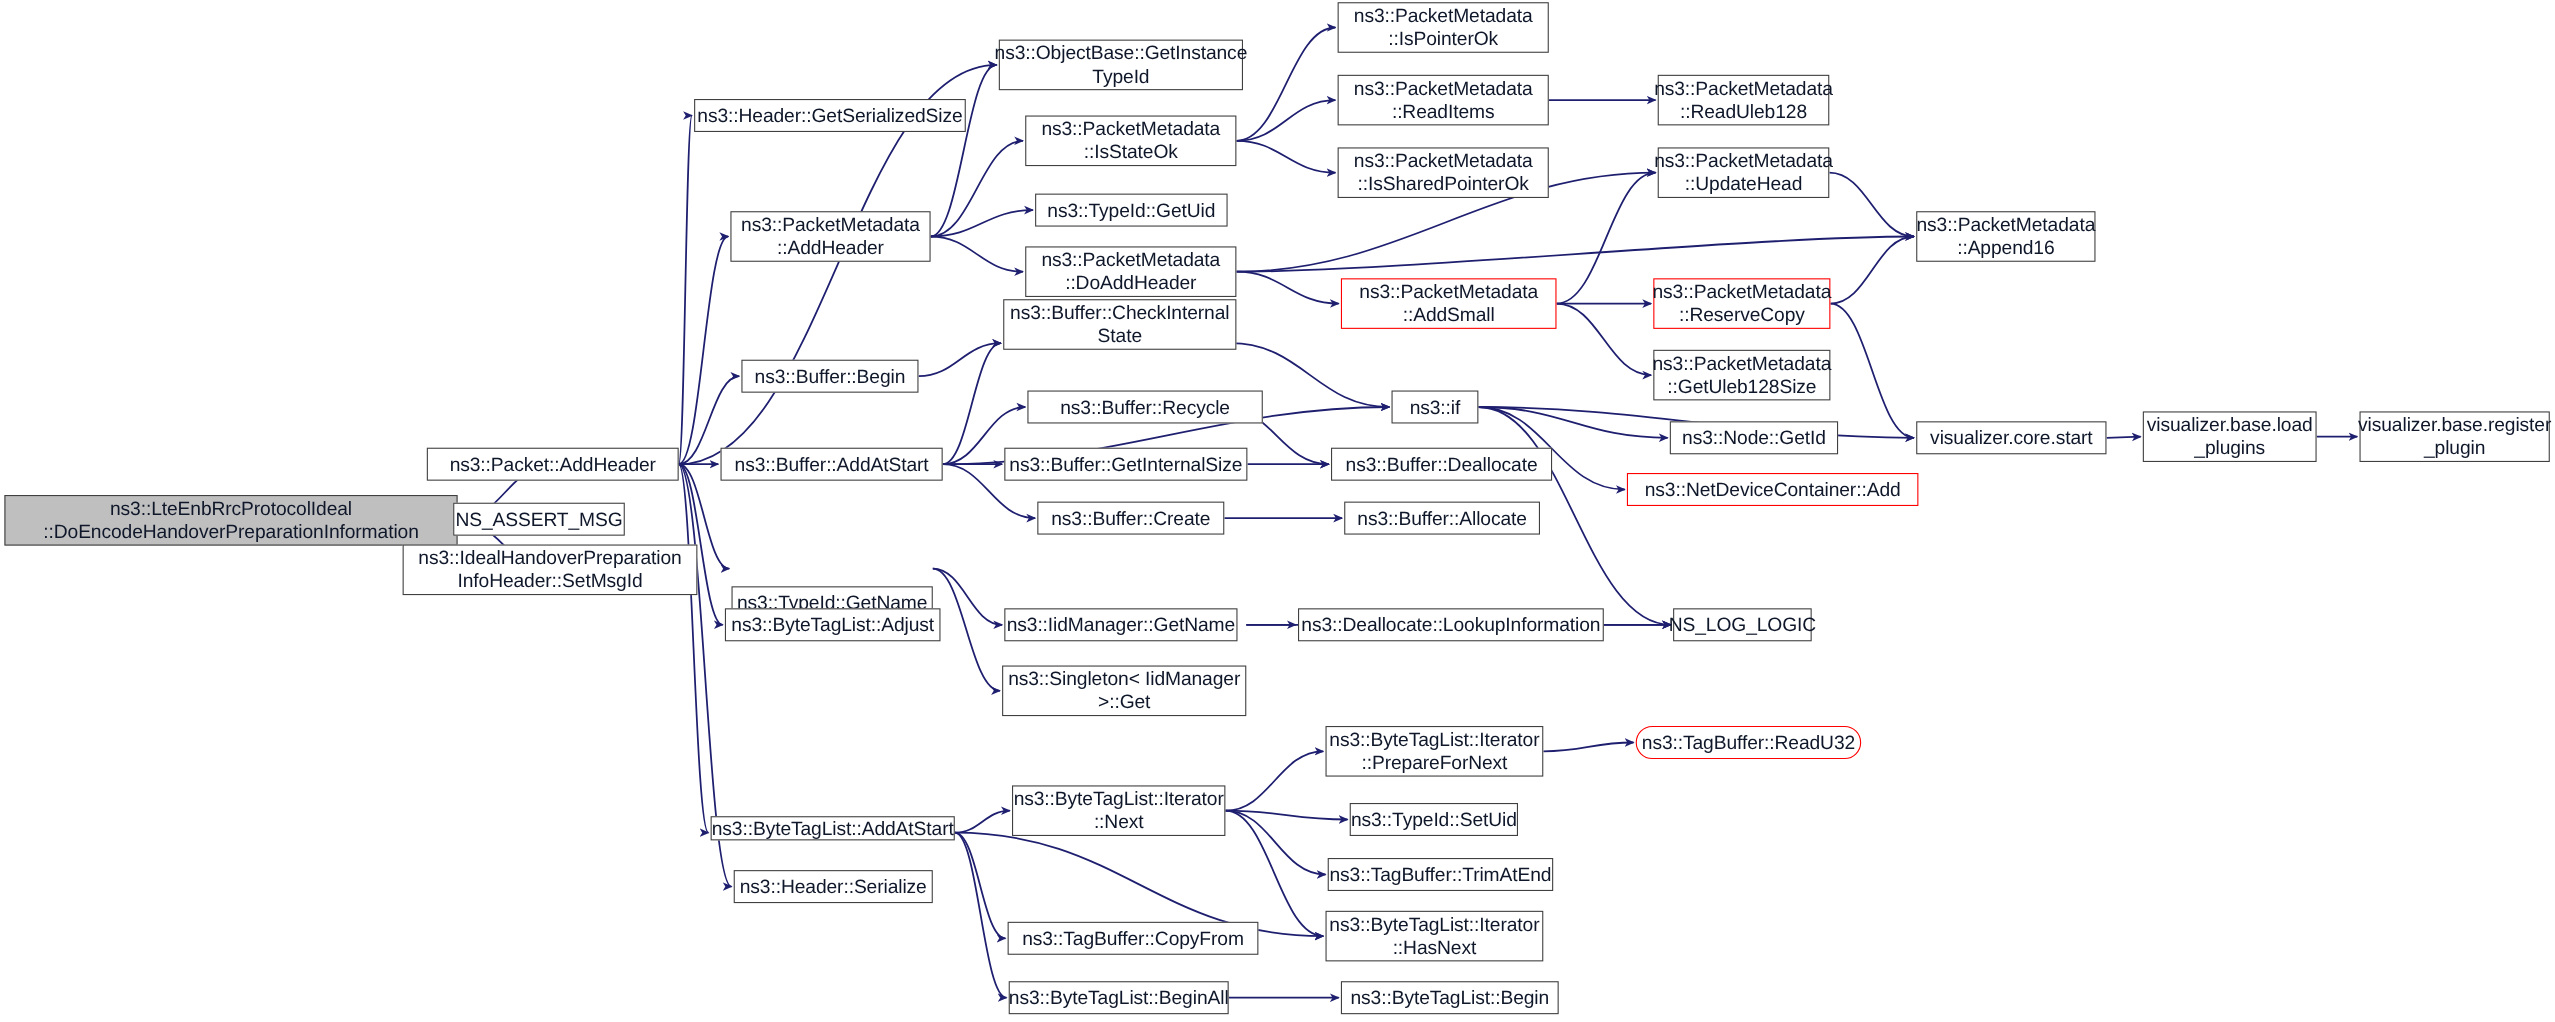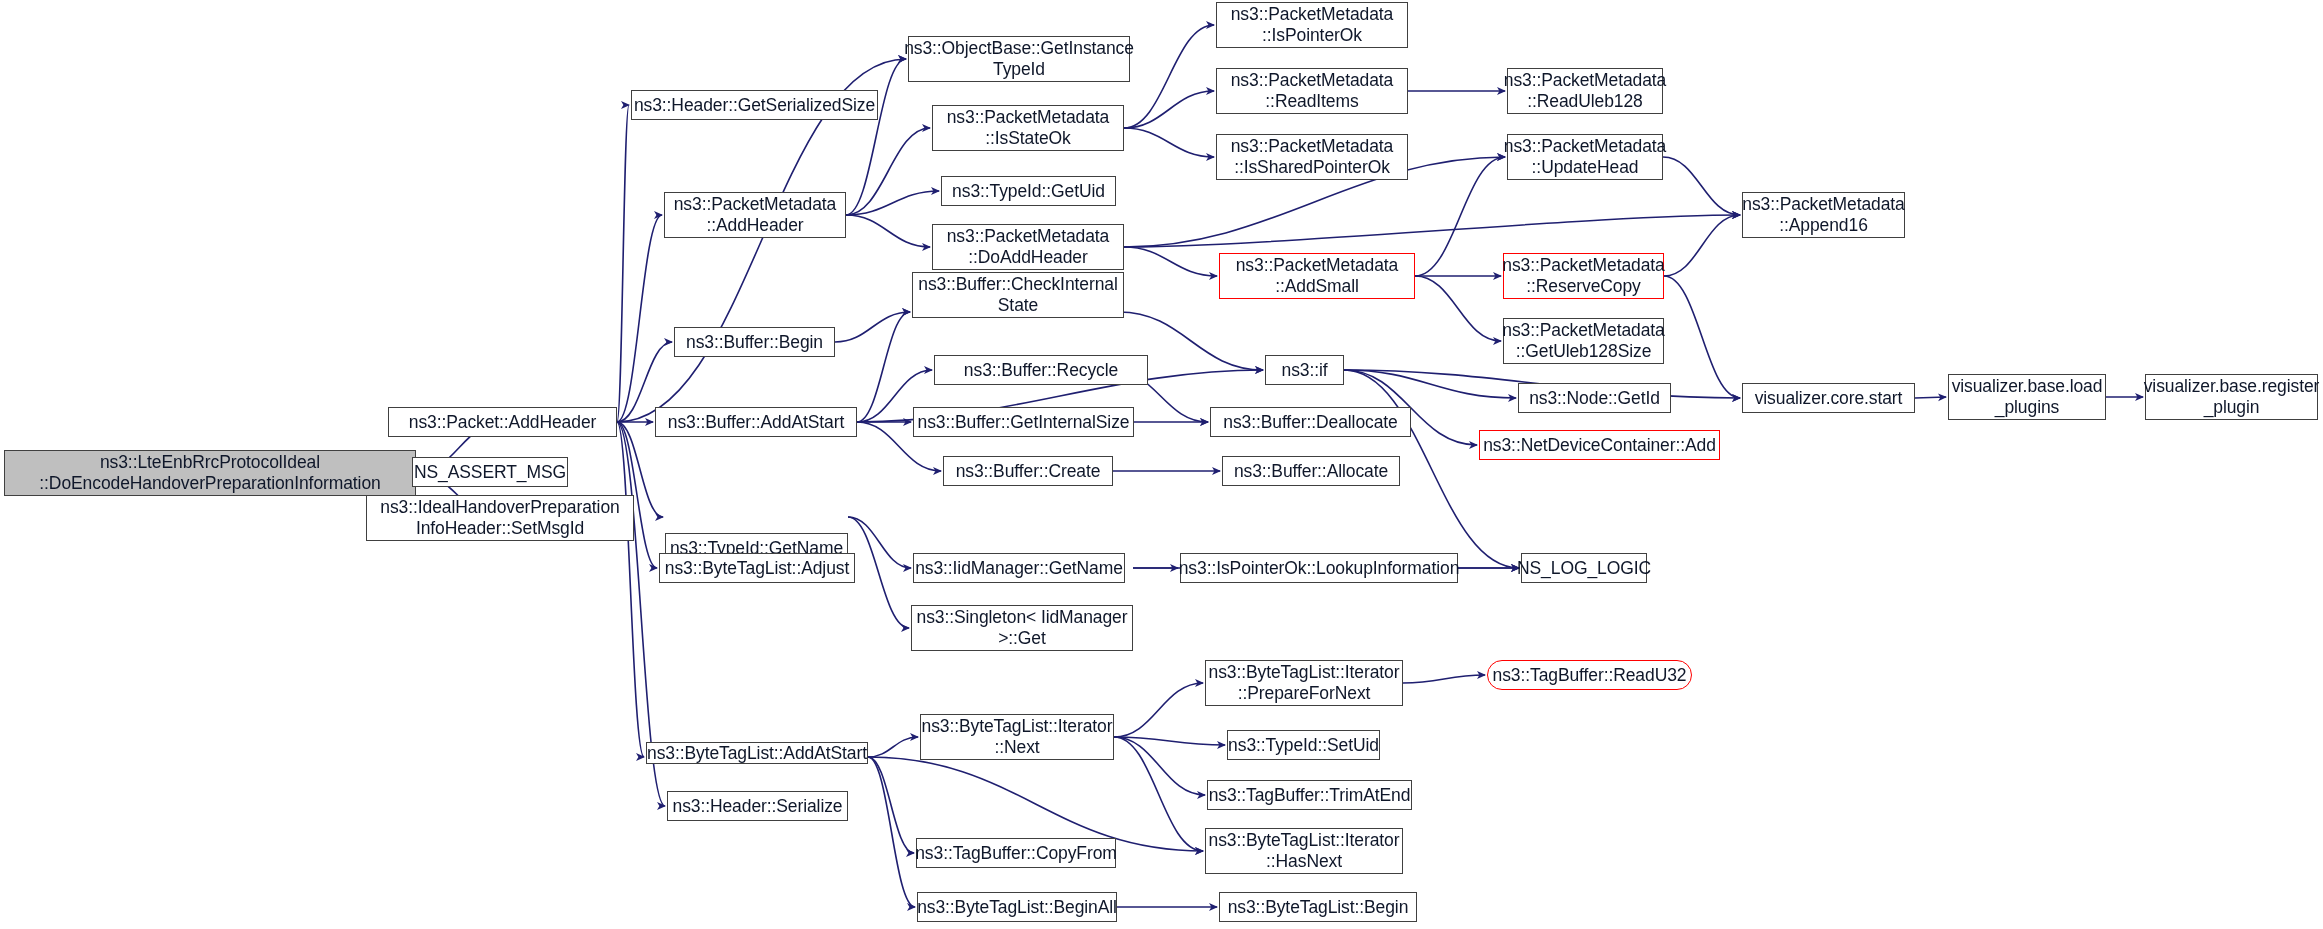--- a/index.html
+++ b/index.html
@@ -125,51 +125,51 @@
       <div class="node" style="left: 912px; top: 272px; width: 212px; height: 46px;">ns3::Buffer::CheckInternal
 State</div>
       <div class="node" style="left: 934px; top: 355px; width: 214px; height: 30px;">ns3::Buffer::Recycle</div>
       <div class="node" style="left: 913px; top: 407px; width: 221px; height: 30px;">ns3::Buffer::GetInternalSize</div>
       <div class="node" style="left: 943px; top: 456px; width: 170px; height: 30px;">ns3::Buffer::Create</div>
       <div class="node" style="left: 913px; top: 553px; width: 212px; height: 30px;">ns3::IidManager::GetName</div>
       <div class="node" style="left: 911px; top: 605px; width: 222px; height: 46px;">ns3::Singleton&lt; IidManager
 &gt;::Get</div>
       <div class="node" style="left: 920px; top: 714px; width: 194px; height: 46px;">ns3::ByteTagList::Iterator
 ::Next</div>
-      <div class="node" style="left: 916px; top: 838px; width: 200px; height: 30px;">ns3::TagBuffer::CopyFrom</div>
+      <div class="node" style="left: 916px; top: 838px; width: 228px; height: 30px;">ns3::TagBuffer::CopyFrom</div>
       <div class="node" style="left: 917px; top: 892px; width: 200px; height: 30px;">ns3::ByteTagList::BeginAll</div>
       <div class="node" style="left: 1216px; top: 2px; width: 192px; height: 46px;">ns3::PacketMetadata
 ::IsPointerOk</div>
       <div class="node" style="left: 1216px; top: 68px; width: 192px; height: 46px;">ns3::PacketMetadata
 ::ReadItems</div>
       <div class="node" style="left: 1216px; top: 134px; width: 192px; height: 46px;">ns3::PacketMetadata
 ::IsSharedPointerOk</div>
       <div class="node red" style="left: 1219px; top: 253px; width: 196px; height: 46px;">ns3::PacketMetadata
 ::AddSmall</div>
       <div class="node" style="left: 1265px; top: 355px; width: 79px; height: 30px;">ns3::if</div>
       <div class="node" style="left: 1210px; top: 407px; width: 201px; height: 30px;">ns3::Buffer::Deallocate</div>
       <div class="node" style="left: 1222px; top: 456px; width: 178px; height: 30px;">ns3::Buffer::Allocate</div>
-      <div class="node" style="left: 1180px; top: 553px; width: 278px; height: 30px;">ns3::IsPointerOk::LookupInformation</div>
+      <div class="node" style="left: 1180px; top: 553px; width: 278px; height: 30px;">ns3::Deallocate::LookupInformation</div>
       <div class="node" style="left: 1205px; top: 660px; width: 198px; height: 46px;">ns3::ByteTagList::Iterator
 ::PrepareForNext</div>
       <div class="node" style="left: 1227px; top: 730px; width: 153px; height: 30px;">ns3::TypeId::SetUid</div>
       <div class="node" style="left: 1207px; top: 780px; width: 205px; height: 30px;">ns3::TagBuffer::TrimAtEnd</div>
       <div class="node" style="left: 1205px; top: 828px; width: 198px; height: 46px;">ns3::ByteTagList::Iterator
 ::HasNext</div>
       <div class="node" style="left: 1219px; top: 892px; width: 198px; height: 30px;">ns3::ByteTagList::Begin</div>
       <div class="node" style="left: 1507px; top: 68px; width: 156px; height: 46px;">ns3::PacketMetadata
 ::ReadUleb128</div>
       <div class="node" style="left: 1507px; top: 134px; width: 156px; height: 46px;">ns3::PacketMetadata
 ::UpdateHead</div>
       <div class="node red" style="left: 1503px; top: 253px; width: 161px; height: 46px;">ns3::PacketMetadata
 ::ReserveCopy</div>
       <div class="node" style="left: 1503px; top: 318px; width: 161px; height: 46px;">ns3::PacketMetadata
 ::GetUleb128Size</div>
       <div class="node" style="left: 1518px; top: 383px; width: 153px; height: 30px;">ns3::Node::GetId</div>
-      <div class="node red" style="left: 1479px; top: 430px; width: 241px; height: 30px;">ns3::NetDeviceContainer::Add</div>
+      <div class="node red" style="left: 1479px; top: 430px; width: 265px; height: 30px;">ns3::NetDeviceContainer::Add</div>
       <div class="node" style="left: 1521px; top: 553px; width: 126px; height: 30px;">NS_LOG_LOGIC</div>
       <div class="node red" style="left: 1487px; top: 660px; width: 205px; height: 30px; border-radius: 15px;">ns3::TagBuffer::ReadU32</div>
       <div class="node" style="left: 1742px; top: 192px; width: 163px; height: 46px;">ns3::PacketMetadata
 ::Append16</div>
       <div class="node" style="left: 1742px; top: 383px; width: 173px; height: 30px;">visualizer.core.start</div>
       <div class="node" style="left: 1948px; top: 374px; width: 158px; height: 46px;">visualizer.base.load
 _plugins</div>
       <div class="node" style="left: 2145px; top: 374px; width: 173px; height: 46px;">visualizer.base.register
 _plugin</div>
     </div>

